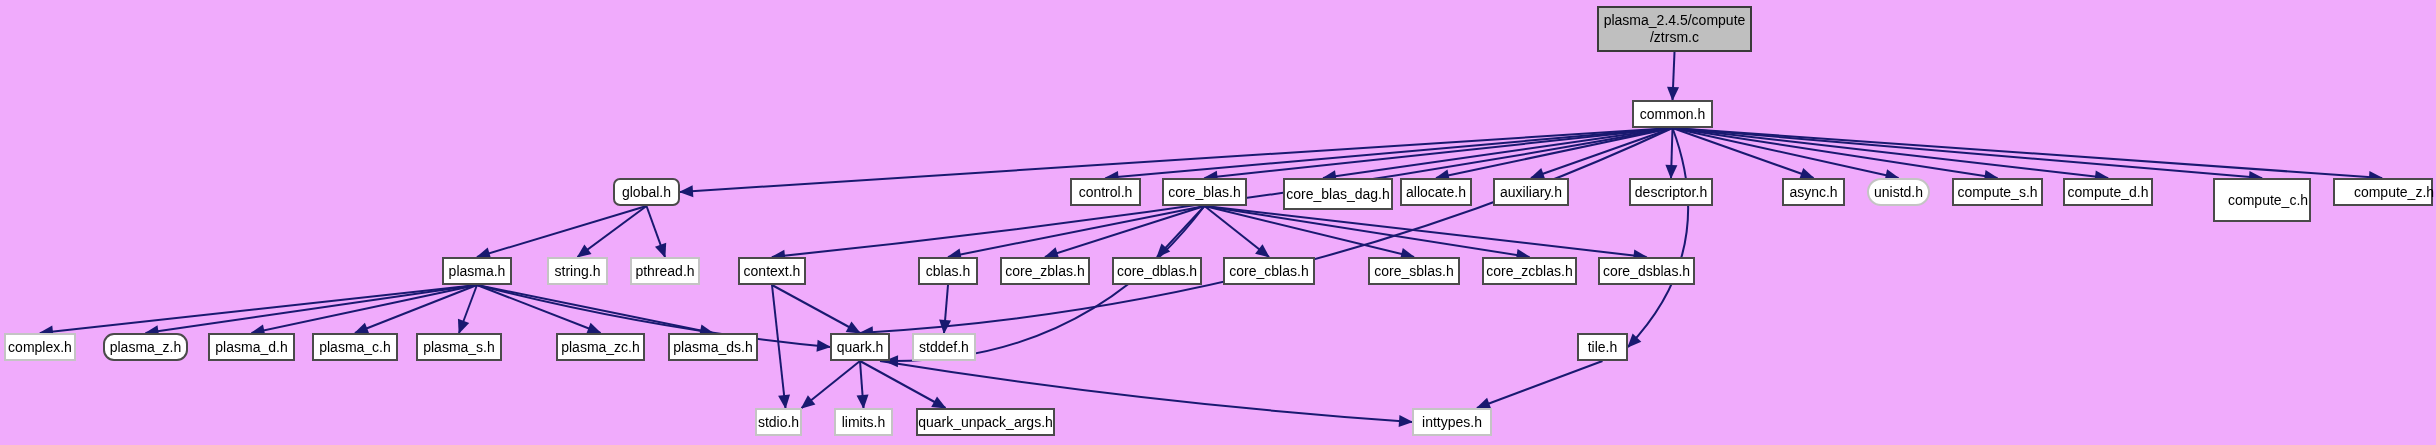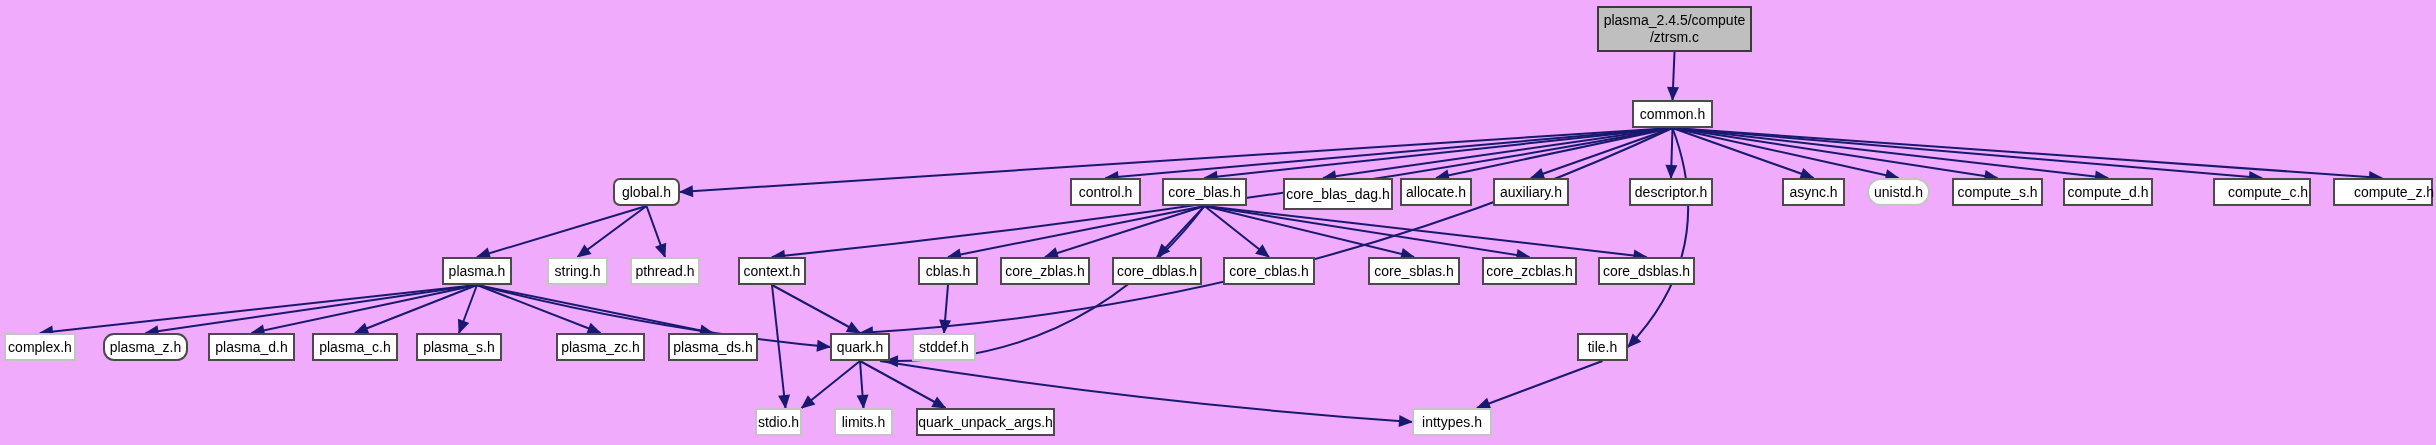--- a/index.html
+++ b/index.html
@@ -95,21 +95,21 @@
       <div class="node" style="left: 1070px; top: 178px; width: 71px; height: 28px;">control.h</div>
       <div class="node" style="left: 1162px; top: 178px; width: 85px; height: 28px;">core_blas.h</div>
       <div class="node" style="left: 1268px; top: 178px; width: 110px; height: 32px; margin-left: 15px;">core_blas_dag.h</div>
       <div class="node" style="left: 1400px; top: 178px; width: 72px; height: 28px;">allocate.h</div>
       <div class="node" style="left: 1493px; top: 178px; width: 76px; height: 28px;">auxiliary.h</div>
       <div class="node" style="left: 1629px; top: 178px; width: 84px; height: 28px;">descriptor.h</div>
       <div class="node" style="left: 1782px; top: 178px; width: 63px; height: 28px;">async.h</div>
       <div class="node external" style="left: 1867px; top: 178px; width: 63px; height: 28px; border-radius: 14px;">unistd.h</div>
       <div class="node" style="left: 1952px; top: 178px; width: 91px; height: 28px;">compute_s.h</div>
       <div class="node" style="left: 2063px; top: 178px; width: 90px; height: 28px;">compute_d.h</div>
-      <div class="node" style="left: 2213px; top: 178px; width: 98px; height: 28px; padding-left: 12px;">compute_c.h</div>
+      <div class="node" style="left: 2213px; top: 178px; width: 98px; height: 44px; padding-left: 12px;">compute_c.h</div>
       <div class="node" style="left: 2333px; top: 178px; width: 100px; height: 28px; padding-left: 22px;">compute_z.h</div>
       <div class="node" style="left: 442px; top: 257px; width: 70px; height: 28px;">plasma.h</div>
       <div class="node external" style="left: 547px; top: 257px; width: 61px; height: 28px;">string.h</div>
       <div class="node external" style="left: 630px; top: 257px; width: 70px; height: 28px;">pthread.h</div>
       <div class="node" style="left: 738px; top: 257px; width: 68px; height: 28px;">context.h</div>
       <div class="node" style="left: 918px; top: 257px; width: 60px; height: 28px;">cblas.h</div>
       <div class="node" style="left: 1000px; top: 257px; width: 90px; height: 28px;">core_zblas.h</div>
       <div class="node" style="left: 1112px; top: 257px; width: 90px; height: 28px;">core_dblas.h</div>
       <div class="node" style="left: 1223px; top: 257px; width: 92px; height: 28px;">core_cblas.h</div>
       <div class="node" style="left: 1368px; top: 257px; width: 92px; height: 28px;">core_sblas.h</div>

